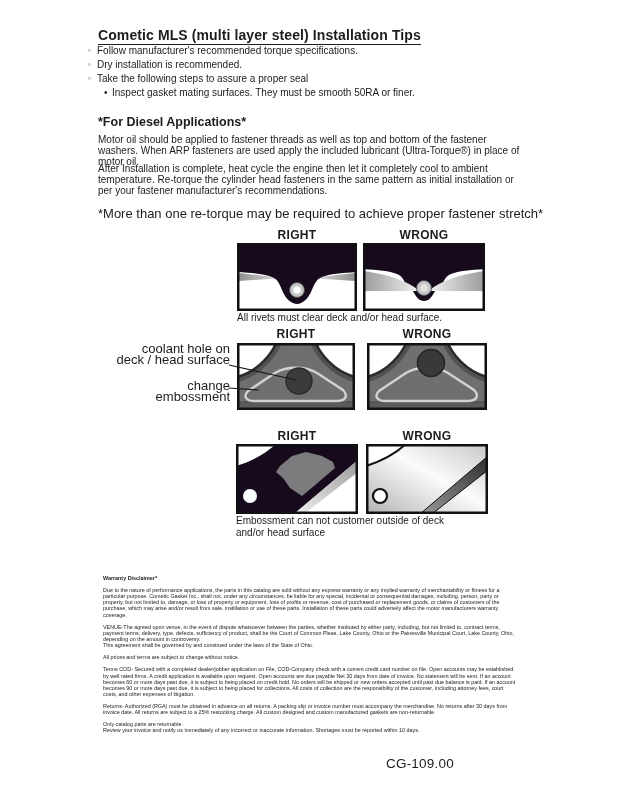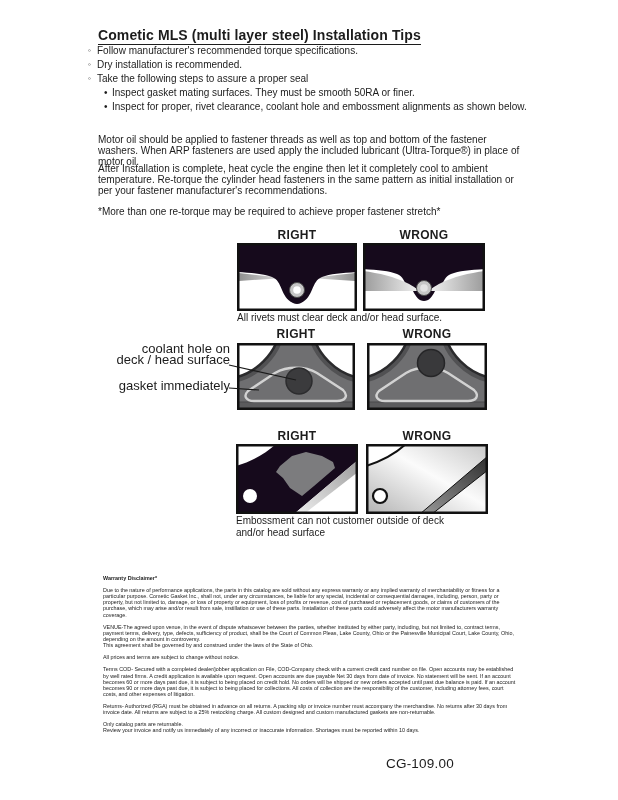--- a/index.html
+++ b/index.html
@@ -12,21 +12,21 @@
   .title{
     left:98px;top:27px;font-size:14px;font-weight:bold;
     border-bottom:1.6px solid #1c1c1c;padding-bottom:1px;letter-spacing:.1px;
   }
   .bullet-row{left:88px;font-size:10px;line-height:12px;white-space:nowrap;}
   .bullet-row .marker{display:inline-block;width:9px;font-size:8px;vertical-align:1px;}
   .sub-row{left:104px;font-size:10px;line-height:12px;white-space:nowrap;}
   .sub-row .marker{display:inline-block;width:8px;font-size:10px;}
   .diesel-heading{left:98px;top:115px;font-size:12.5px;font-weight:bold;}
   .body-para{left:98px;width:428px;font-size:10px;line-height:11px;}
-  .note{left:98px;top:206px;font-size:10px;}
+  .note{left:98px;top:206px;font-size:13px;}
   .dg-label{font-size:12px;font-weight:bold;text-align:center;letter-spacing:.3px;}
   .dg-caption{font-size:10px;font-weight:normal;line-height:11.5px;}
   .dg-box{line-height:0;}
   .callout{font-size:13px;line-height:10.5px;text-align:right;}
   .disclaimer{left:103px;top:575px;width:415px;font-size:5.4px;line-height:6.1px;color:#222;}
   .disclaimer .dh{font-weight:bold;margin:0 0 6.1px 0;}
   .disclaimer p{margin:0 0 6.1px 0;}
   .disclaimer p.tight{margin-top:-6.1px;}
   .footer-code{left:386px;top:756px;font-size:13.5px;letter-spacing:.2px;}
   svg{display:block;}
@@ -35,22 +35,22 @@
 <body>
 
 <div class="page">
 
   <div class="abs title">Cometic MLS (multi layer steel) Installation Tips</div>
 
   <div class="abs bullet-row" style="top:45px;"><span class="marker">◦</span><span>Follow manufacturer's recommended torque specifications.</span></div>
   <div class="abs bullet-row" style="top:59px;"><span class="marker">◦</span><span>Dry installation is recommended.</span></div>
   <div class="abs bullet-row" style="top:73px;"><span class="marker">◦</span><span>Take the following steps to assure a proper seal</span></div>
   <div class="abs sub-row" style="top:87px;"><span class="marker">•</span><span>Inspect gasket mating surfaces.  They must be smooth 50RA or finer.</span></div>
-  <div class="abs sub-row" style="top:101px;"><span class="marker">•</span><span>Inspect for proper, rivet clearance, coolant hole and embossment alignments as shown below.</span></div>
-
+
+  <div class="abs diesel-heading">*For Diesel Applications*</div>
   <div class="abs body-para" style="top:134px;">Motor oil should be applied to fastener threads as well as top and bottom of the fastener washers. When ARP fasteners are used apply the included lubricant (Ultra-Torque®) in place of motor oil.</div>
   <div class="abs body-para" style="top:163px;">After Installation is complete, heat cycle the engine then let it completely cool to ambient temperature. Re-torque the cylinder head fasteners in the same pattern as initial installation or per your fastener manufacturer's recommendations.</div>
   <div class="abs note">*More than one re-torque may be required to achieve proper fastener stretch*</div>
 
   <div class="abs dg-label" style="left:237px;top:228px;width:120px;">RIGHT</div>
   <div class="abs dg-label" style="left:363px;top:228px;width:122px;">WRONG</div>
 
   <div class="abs dg-box" style="left:237px;top:243px;">
     <svg width="120" height="68" viewBox="0 0 120 68">
       <defs>
@@ -98,21 +98,21 @@
 
   <div class="abs dg-caption" style="left:237px;top:312px;">All rivets must clear deck and/or head surface.</div>
 
   <div class="abs dg-label" style="left:237px;top:327px;width:118px;">RIGHT</div>
   <div class="abs dg-label" style="left:367px;top:327px;width:120px;">WRONG</div>
 
   <div class="abs callout" style="left:110px;top:344px;width:120px;">
     <span>coolant hole on</span><br>
     <span>deck / head surface</span>
   </div>
-  <div class="abs callout" style="left:110px;top:381px;width:120px;">gasket immediately</div>
+  <div class="abs callout" style="left:110px;top:381px;width:120px;">change embossment</div>
 
   <div class="abs dg-box" style="left:237px;top:343px;">
     <svg width="118" height="67" viewBox="0 0 118 67">
       <rect x="0" y="0" width="118" height="67" fill="#6f6f71"></rect>
       <rect x="0" y="59" width="118" height="8" fill="#5b5b5d"></rect>
       <line x1="0" y1="59" x2="118" y2="59" stroke="#4a4a4c" stroke-width="1"></line>
       <circle cx="-16" cy="-24" r="62" fill="none" stroke="#515153" stroke-width="6"></circle>
       <circle cx="134" cy="-24" r="62" fill="none" stroke="#515153" stroke-width="6"></circle>
       <circle cx="-16" cy="-24" r="60" fill="#ffffff" stroke="#2b2b2d" stroke-width="2.5"></circle>
       <circle cx="134" cy="-24" r="60" fill="#ffffff" stroke="#2b2b2d" stroke-width="2.5"></circle>

